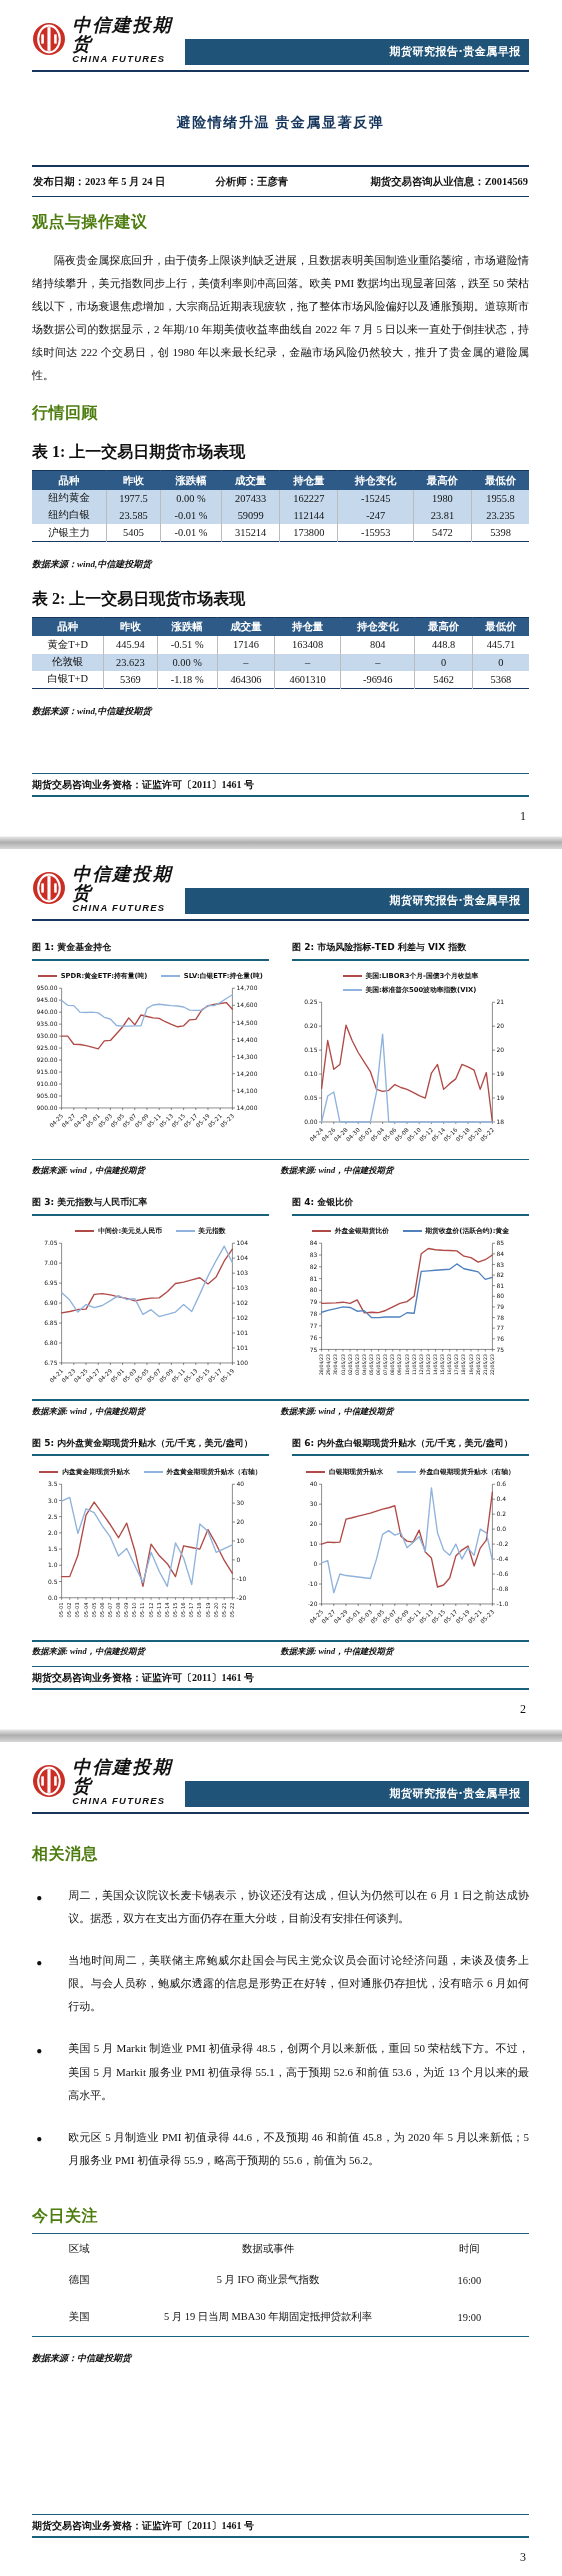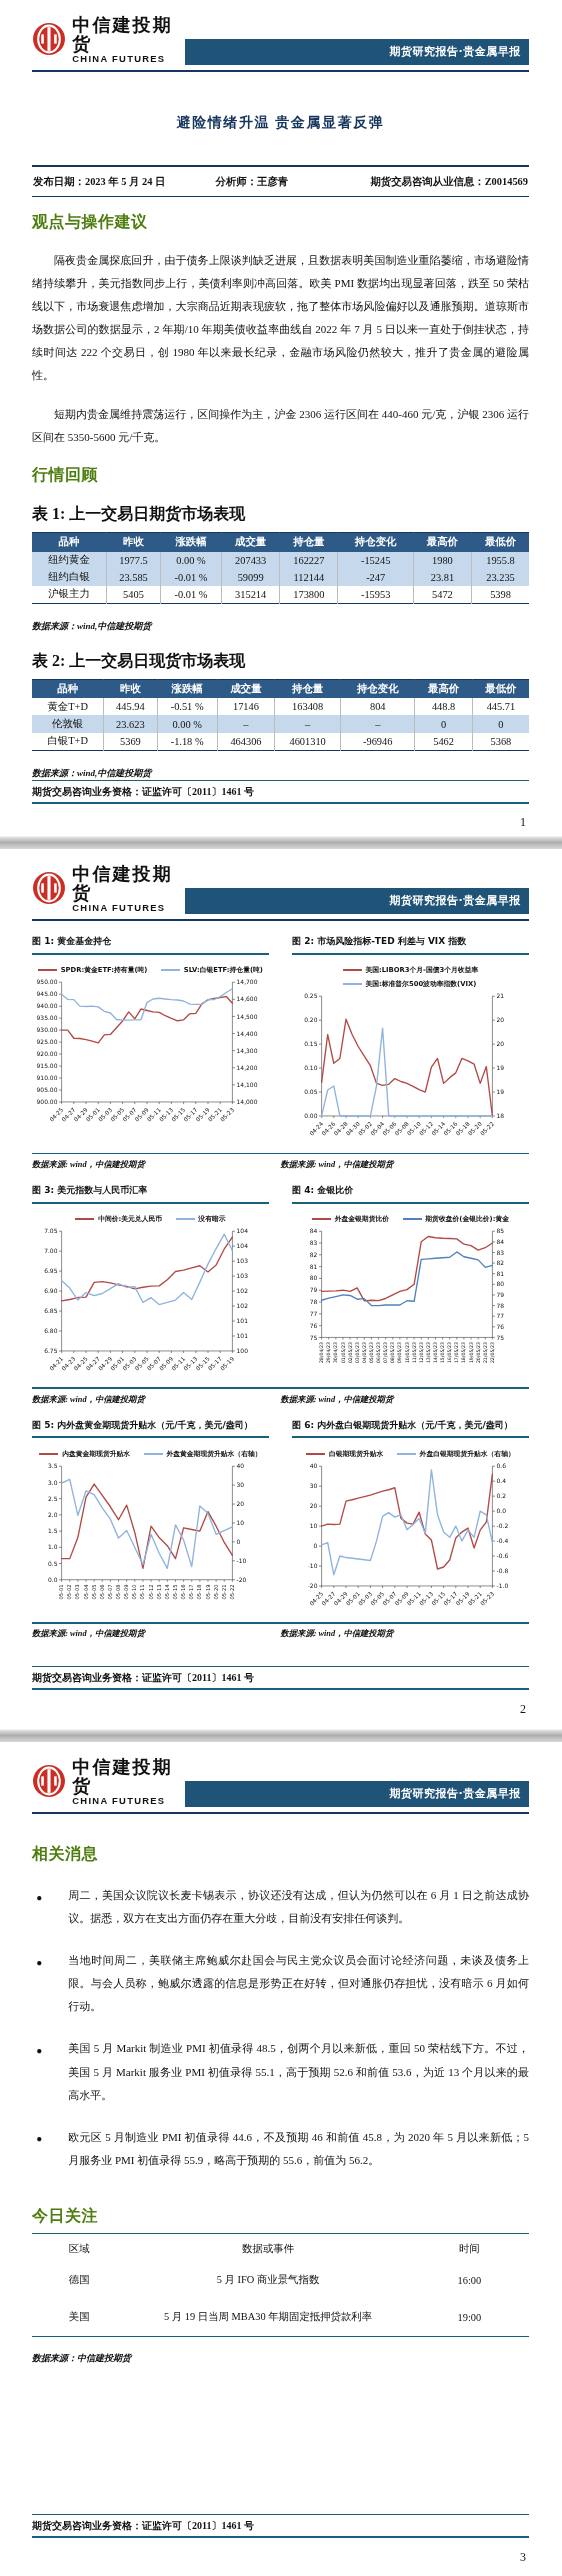--- a/index.html
+++ b/index.html
@@ -1,21 +1,21 @@
 <!DOCTYPE html>
 <html style="font-size:8.3px"><head>
 <meta charset="utf-8">
 <style>
   html,body{margin:0;padding:0;background:#ececec;width:563px;font-family:"Liberation Serif","DejaVu Serif",serif;color:#111;}
   .page{width:563px;background:#fff;box-sizing:border-box;padding:0 34px 12.5px 32px;display:flex;flex-direction:column;position:relative;}
   .page-1{height:836px}.page-2{height:880px}.page-3{height:835px}
   .page-sep{height:12px;background:linear-gradient(180deg,#e3e3e3 0%,#aeaeae 45%,#d8d8d8 100%);border-top:0.5px solid #f2f2f2;}
   
   .doc-header{display:flex;justify-content:space-between;align-items:flex-end;padding-top:15.7px;border-bottom:2.1px solid #17365d;padding-bottom:5.2px;}
-  .logo{display:flex;align-items:center;gap:6.3px;}
+  .logo{display:flex;align-items:center;gap:6.3px;font-style:italic;}
   .logo-text .cn{font-size:18px;font-weight:bold;letter-spacing:2.1px;line-height:1.05;font-family:"Liberation Serif",serif;}
   .logo-text .en{font-size:9.4px;font-weight:bold;letter-spacing:1.3px;line-height:1.2;font-family:"Liberation Sans",sans-serif;}
   .banner{background:#1f5378;color:#fff;font-weight:bold;font-size:11px;height:25.6px;width:360px;display:flex;align-items:center;justify-content:flex-end;padding:0 8.3px;box-sizing:border-box;font-family:"DejaVu Sans",sans-serif;letter-spacing:0.5px;}
   
   .report-title{text-align:center;color:#17365d;font-size:14px;font-weight:bold;letter-spacing:1.6px;margin-top:42px;}
   .info-bar{margin-top:33px;border-top:2.1px solid #17365d;border-bottom:1.6px solid #17365d;display:flex;align-items:baseline;padding:7.8px 1px 6.8px;font-size:10.4px;font-weight:bold;}
   .info-bar .gap1{width:50px;}
   .info-bar .right{margin-left:auto;}
   .sec-h{color:#4d7c0f;font-size:16px;font-weight:bold;margin-top:15.7px;letter-spacing:0.5px;}
   .para{font-size:11px;line-height:2.1;text-align:justify;text-indent:2em;margin:15.7px 0 0;font-weight:500;}
@@ -25,21 +25,21 @@
   table.mkt td{text-align:center;padding:1.6px 1.6px;border-right:0.5px solid #bcbcbc;}
   table.mkt th:last-child,table.mkt td:last-child{border-right:none;}
   table.mkt tr.alt td{background:#c6d9ec;}
   .tbl-src{font-size:9px;font-weight:bold;font-style:italic;margin-top:15.7px;}
   .pg-footer{margin-top:auto;}
   .rule-teal-3{height:1.6px;background:#19607a;}
   .rule-teal-4{height:2.1px;background:#19607a;}
   .footer-text{font-size:10px;font-weight:bold;padding:3.7px 0 3.1px;}
   .page-num{text-align:right;font-size:12px;margin-top:11.5px;padding-right:3.1px;}
   
-  .fig-row{display:flex;gap:23px;margin-top:14px;}
+  .fig-row{display:flex;gap:23px;margin-top:20px;}
   .fig-col{flex:1 1 0;min-width:0;}
   .fig-title{font-size:9px;font-weight:bold;font-family:"DejaVu Sans",sans-serif;padding-bottom:4.7px;border-bottom:2.6px solid #19607a;white-space:nowrap;overflow:hidden;}
   .fig-legend{display:flex;gap:13.6px;margin:10.4px auto 0;width:fit-content;font-size:6.8px;font-weight:bold;font-family:"DejaVu Sans",sans-serif;align-items:center;}
   .fig-legend.stacked{flex-direction:column;align-items:flex-start;gap:4.2px;}
   .fig-legend .item{display:flex;align-items:center;gap:3.7px;white-space:nowrap;}
   .sw{display:inline-block;width:19px;height:2.1px;}
   .chart-mount{margin-top:2.1px;}
   svg.chart text{font-family:"DejaVu Sans",sans-serif;fill:#111;}
   .src-rule{height:1.6px;background:#19607a;margin-top:8.3px;}
   .src-row{display:flex;margin-top:4.7px;}
@@ -82,21 +82,20 @@
 
   <div class="info-bar">
     <span>发布日期：2023 年 5 月 24 日</span>
     <span class="gap1"></span>
     <span>分析师：王彦青</span>
     <span class="right">期货交易咨询从业信息：Z0014569</span>
   </div>
 
   <div class="sec-h">观点与操作建议</div>
   <p class="para">隔夜贵金属探底回升，由于债务上限谈判缺乏进展，且数据表明美国制造业重陷萎缩，市场避险情绪持续攀升，美元指数同步上行，美债利率则冲高回落。欧美 PMI 数据均出现显著回落，跌至 50 荣枯线以下，市场衰退焦虑增加，大宗商品近期表现疲软，拖了整体市场风险偏好以及通胀预期。道琼斯市场数据公司的数据显示，2 年期/10 年期美债收益率曲线自 2022 年 7 月 5 日以来一直处于倒挂状态，持续时间达 222 个交易日，创 1980 年以来最长纪录，金融市场风险仍然较大，推升了贵金属的避险属性。</p>
-  <p class="para">短期内贵金属维持震荡运行，区间操作为主，沪金 2306 运行区间在 440-460 元/克，沪银 2306 运行区间在 5350-5600 元/千克。</p>
 
   <div class="sec-h">行情回顾</div>
 
   <div class="tbl-cap">表 1: 上一交易日期货市场表现</div>
   <table class="mkt">
     <thead>
         <tr>
           <th>品种</th>
           <th>昨收</th>
           <th>涨跌幅</th>
@@ -394,21 +393,21 @@
   <div class="fig-row">
     <div class="fig-col">
       <div class="fig-title">图 3: 美元指数与人民币汇率</div>
       <div class="fig-legend">
           <span class="item">
             <span class="sw" style="background: rgb(177, 74, 71);"></span>
             <span>中间价:美元兑人民币</span>
           </span>
           <span class="item">
             <span class="sw" style="background: rgb(143, 179, 220);"></span>
-            <span>没有暗示</span>
+            <span>美元指数</span>
           </span>
         </div>
       <div class="chart-mount"><svg viewBox="0 0 440 290" width="230" height="151" class="chart">
             <line x1="56" y1="10" x2="56" y2="240" stroke="#222" stroke-width="1"></line>
             <line x1="384" y1="10" x2="384" y2="240" stroke="#222" stroke-width="1"></line>
             <line x1="56" y1="240" x2="384" y2="240" stroke="#222" stroke-width="1"></line>
             <line x1="51" y1="10" x2="56" y2="10" stroke="#222" stroke-width="1"></line>
             <text x="48" y="14" text-anchor="end" font-size="11.5">7.05</text>
             <line x1="51" y1="48.333333333333336" x2="56" y2="48.333333333333336" stroke="#222" stroke-width="1"></line>
             <text x="48" y="52.333333333333336" text-anchor="end" font-size="11.5">7.00</text>
@@ -476,21 +475,21 @@
     </div>
     <div class="fig-col">
       <div class="fig-title">图 4: 金银比价</div>
       <div class="fig-legend">
           <span class="item">
             <span class="sw" style="background: rgb(177, 74, 71);"></span>
             <span>外盘金银期货比价</span>
           </span>
           <span class="item">
             <span class="sw" style="background: rgb(79, 129, 189);"></span>
-            <span>期货收盘价(金银比价):黄金</span>
+            <span>期货收盘价(活跃合约):黄金</span>
           </span>
         </div>
       <div class="chart-mount"><svg viewBox="0 0 440 290" width="230" height="151" class="chart">
             <line x1="56" y1="10" x2="56" y2="214" stroke="#222" stroke-width="1"></line>
             <line x1="384" y1="10" x2="384" y2="214" stroke="#222" stroke-width="1"></line>
             <line x1="56" y1="214" x2="384" y2="214" stroke="#222" stroke-width="1"></line>
             <line x1="51" y1="10" x2="56" y2="10" stroke="#222" stroke-width="1"></line>
             <text x="48" y="14" text-anchor="end" font-size="11.5">84</text>
             <line x1="51" y1="32.66666666666667" x2="56" y2="32.66666666666667" stroke="#222" stroke-width="1"></line>
             <text x="48" y="36.66666666666667" text-anchor="end" font-size="11.5">83</text>

